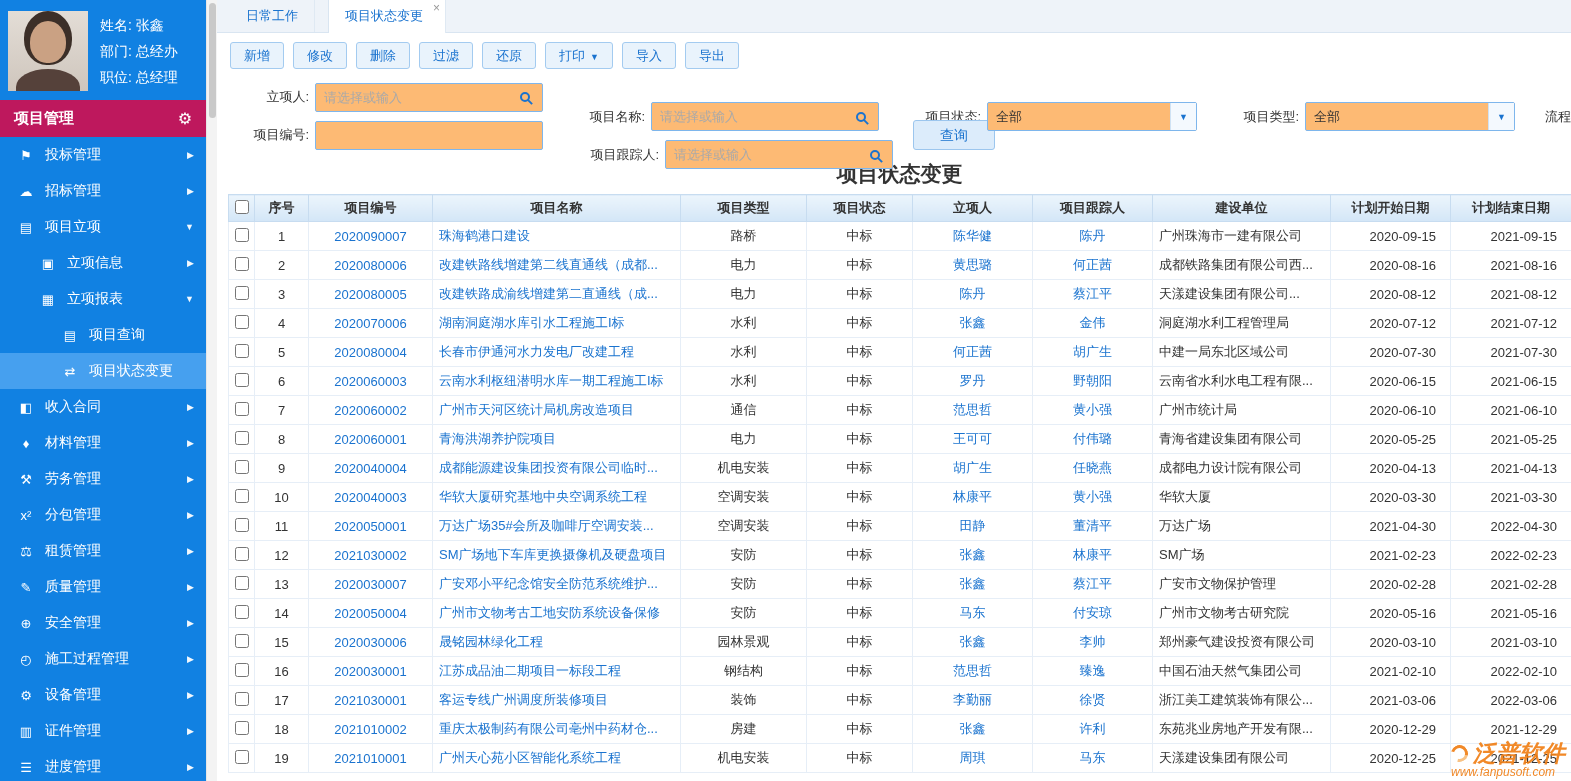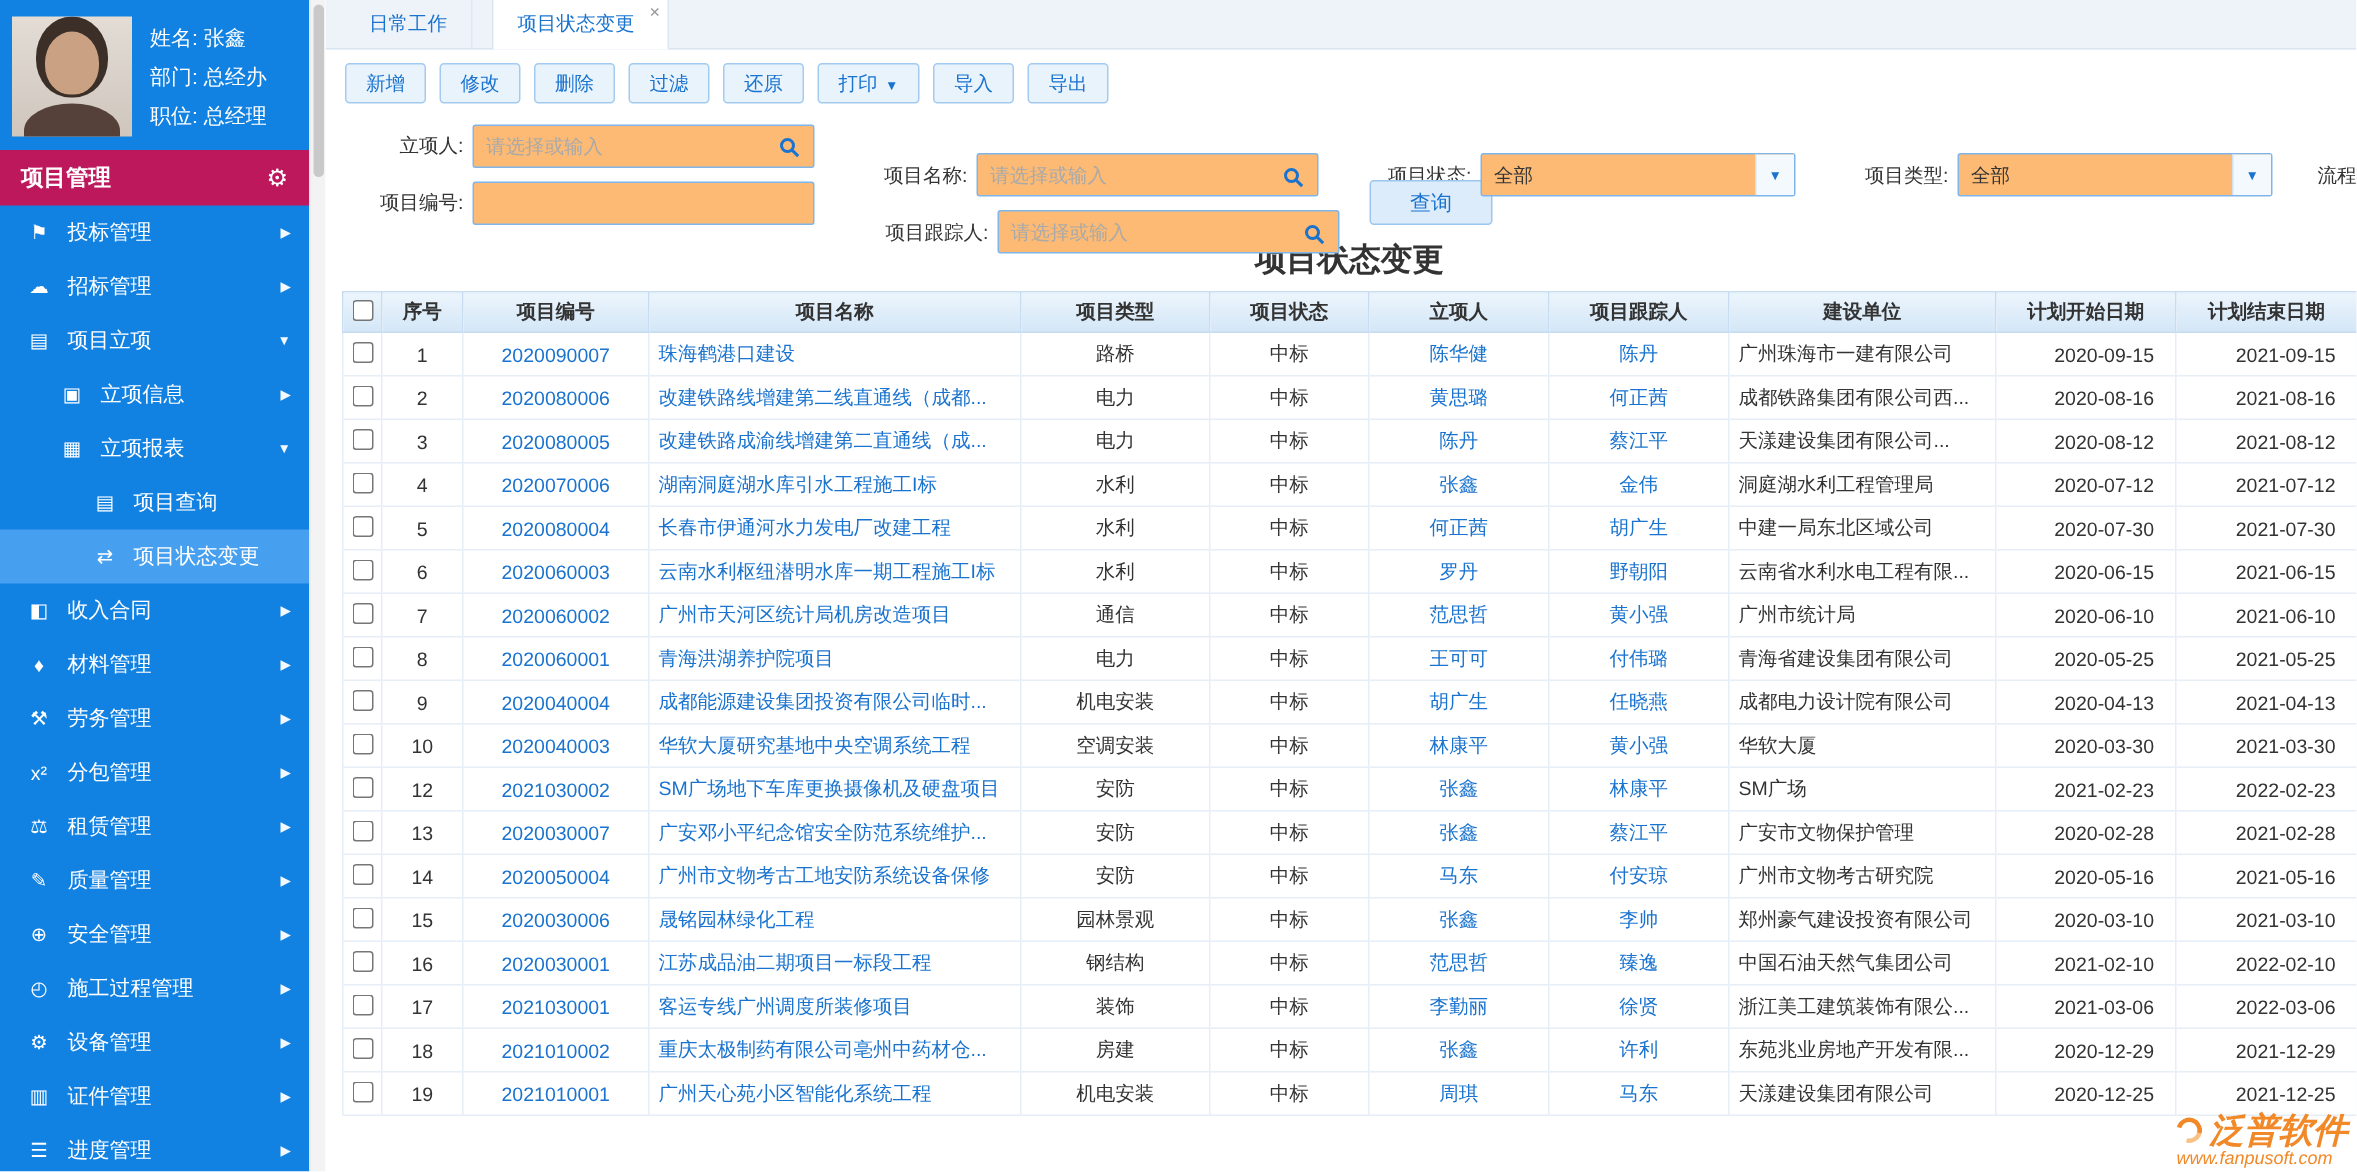--- a/index.html
+++ b/index.html
@@ -412,20 +412,33 @@
           <td class="al-c">空调安装</td>
           <td class="al-c">中标</td>
           <td class="al-c"><a href="#">林康平</a></td>
           <td class="al-c"><a href="#">黄小强</a></td>
           <td class="al-l">华软大厦</td>
           <td class="al-r">2020-03-30</td>
           <td class="al-r">2021-03-30</td>
         </tr>
         <tr>
           <td class="c-check"><input type="checkbox" style=""></td>
+          <td class="al-c">11</td>
+          <td class="al-c"><a href="#">2020050001</a></td>
+          <td class="al-l"><a href="#">万达广场35#会所及咖啡厅空调安装...</a></td>
+          <td class="al-c">空调安装</td>
+          <td class="al-c">中标</td>
+          <td class="al-c"><a href="#">田静</a></td>
+          <td class="al-c"><a href="#">董清平</a></td>
+          <td class="al-l">万达广场</td>
+          <td class="al-r">2021-04-30</td>
+          <td class="al-r">2022-04-30</td>
+        </tr>
+        <tr>
+          <td class="c-check"><input type="checkbox" style=""></td>
           <td class="al-c">12</td>
           <td class="al-c"><a href="#">2021030002</a></td>
           <td class="al-l"><a href="#">SM广场地下车库更换摄像机及硬盘项目</a></td>
           <td class="al-c">安防</td>
           <td class="al-c">中标</td>
           <td class="al-c"><a href="#">张鑫</a></td>
           <td class="al-c"><a href="#">林康平</a></td>
           <td class="al-l">SM广场</td>
           <td class="al-r">2021-02-23</td>
           <td class="al-r">2022-02-23</td>

